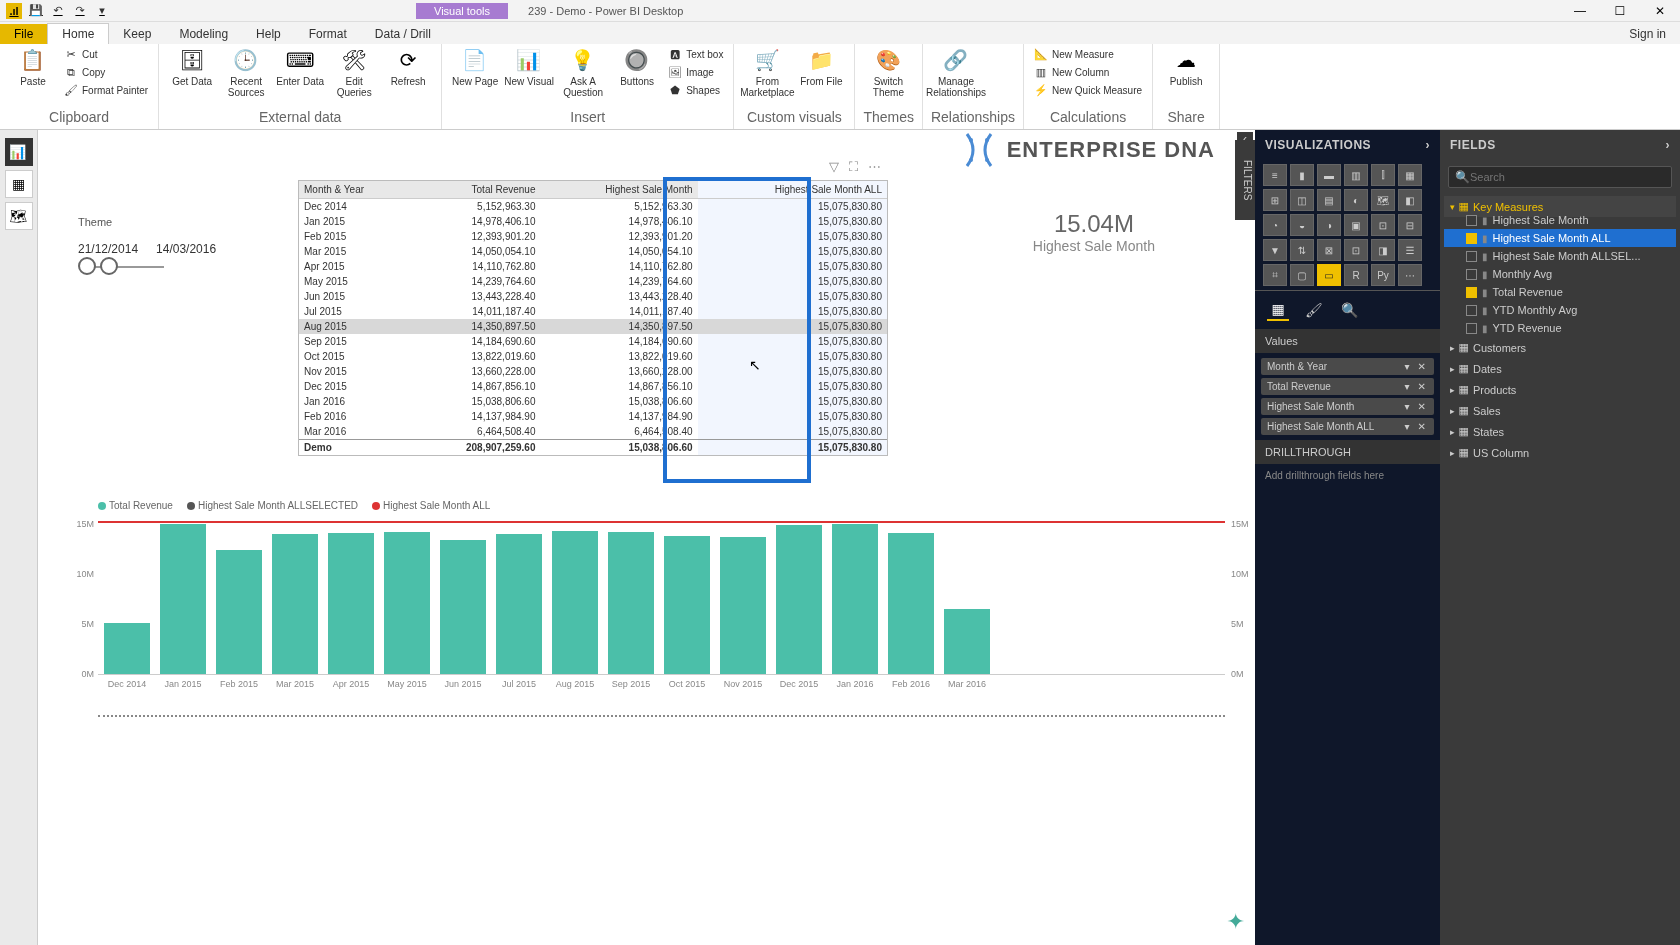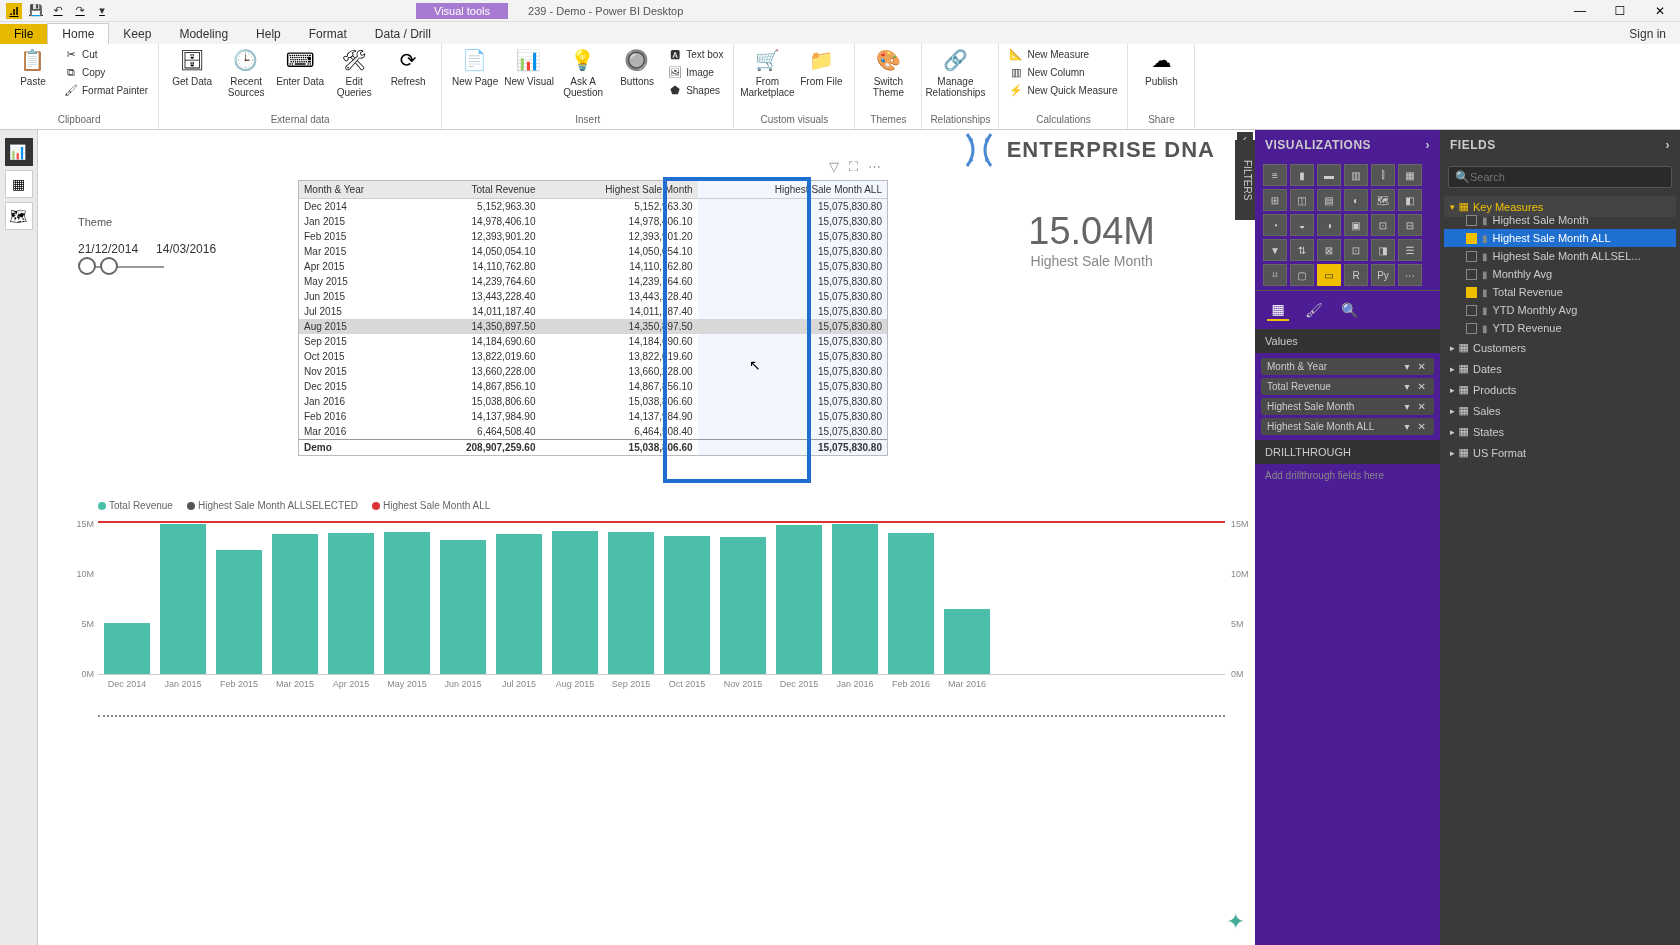--- a/index.html
+++ b/index.html
@@ -17,40 +17,40 @@
 
 .menutabs { height:22px; display:flex; align-items:flex-end; background:#f3f3f3; }
 .menutabs div { padding:3px 14px; font-size:12px; color:#333; cursor:pointer; }
 .menutabs .file { background:#e6b800; color:#000; }
 .menutabs .active { background:#fff; border:1px solid #ccc; border-bottom:none; }
 .signin { margin-left:auto; padding:3px 14px; font-size:12px; color:#333; }
 
 
 .ribbon { height:86px; background:#fff; border-bottom:1px solid #ccc; display:flex; }
 .rgroup { border-right:1px solid #e0e0e0; padding:2px 8px; display:flex; flex-direction:column; justify-content:space-between; }
-.rgroup-label { text-align:center; font-size:10px; color:#666; padding-bottom:2px; }
+.rgroup-label { text-align:center; font-size:14px; color:#666; padding-bottom:2px; }
 .rbtn-row { display:flex; gap:4px; align-items:flex-start; }
 .rbtn-big { display:flex; flex-direction:column; align-items:center; justify-content:flex-start; width:50px; cursor:pointer; }
 .rbtn-big .ico { width:28px; height:28px; display:flex; align-items:center; justify-content:center; font-size:20px; }
 .rbtn-big .lbl { font-size:10px; color:#333; text-align:center; line-height:11px; margin-top:2px; }
 .rbtn-sm { display:flex; align-items:center; gap:4px; font-size:10px; color:#333; cursor:pointer; padding:1px 2px; }
 .rbtn-sm .ico { width:14px; height:14px; display:inline-flex; align-items:center; justify-content:center; font-size:11px; }
 .stack { display:flex; flex-direction:column; gap:2px; }
 
 
 .main { display:flex; height:815px; }
 .leftrail { width:38px; background:#eaeaea; border-right:1px solid #ccc; display:flex; flex-direction:column; align-items:center; padding-top:8px; gap:4px; }
 .leftrail .lbtn { width:28px; height:28px; display:flex; align-items:center; justify-content:center; cursor:pointer; font-size:14px; background:#fff; border:1px solid #ccc; }
 .leftrail .lbtn.active { background:#333; color:#fff; border-color:#333; }
 
 .canvas { flex:1; background:#fff; position:relative; padding:14px 20px; overflow:hidden; }
 .filters-tab { position:absolute; right:0; top:10px; width:20px; height:80px; background:#3a3a3a; color:#ccc; writing-mode:vertical-rl; text-align:center; font-size:10px; padding:6px 2px; cursor:pointer; }
 .filters-collapse { position:absolute; right:2px; top:2px; color:#ccc; font-size:12px; cursor:pointer; background:#3a3a3a; width:16px; height:16px; text-align:center;}
 
-.viz-pane { width:185px; background:#4c1d95; color:#ccc; display:flex; flex-direction:column; }
+.viz-pane { width:185px; background:#0f172a; color:#ccc; display:flex; flex-direction:column; }
 .pane-hdr { display:flex; align-items:center; justify-content:space-between; padding:8px 10px; font-size:12px; font-weight:600; letter-spacing:.5px; }
 .viz-grid { display:grid; grid-template-columns:repeat(6,24px); gap:3px; padding:4px 8px; }
 .viz-grid .vg { width:24px; height:22px; background:#555; border:1px solid #666; cursor:pointer; display:flex; align-items:center; justify-content:center; font-size:10px; color:#ccc; }
 .viz-grid .vg.sel { background:#f0c000; border-color:#f0c000; color:#222; }
 .viz-toolbar { display:flex; gap:14px; padding:8px 12px; border-top:1px solid #555; }
 .vtb { width:22px; height:22px; display:flex; align-items:center; justify-content:center; font-size:14px; cursor:pointer; }
 .vtb.active { color:#fff; border-bottom:2px solid #f0c000; }
 .sect-hdr { padding:6px 10px; font-size:11px; background:#333; }
 .field-well { padding:2px 6px; }
 .well-item { background:#4a4a4a; border-radius:2px; padding:3px 6px; margin:3px 0; font-size:10px; display:flex; justify-content:space-between; align-items:center; }
@@ -75,21 +75,21 @@
 .ffield.overlap { margin-top:-6px; position:relative; z-index:1; }
 .ffield .chk { width:11px; height:11px; border:1px solid #888; background:#3a3a3a; }
 .ffield .chk.on { background:#f0c000; border-color:#f0c000; }
 .ffield .mico { font-size:10px; color:#888; }
 
 
 .logo { position:absolute; right:40px; top:0; display:flex; align-items:center; gap:8px; }
 .logo svg { width:40px; height:40px; }
 .logo span { font-size:22px; font-weight:600; color:#555; letter-spacing:1px; }
 .card { position:absolute; right:100px; top:80px; text-align:center; }
-.card .v { font-size:38px; color:#666; font-weight:400; }
+.card .v { font-size:24px; color:#666; font-weight:400; }
 .card .t { font-size:14px; color:#888; }
 
 .slicer { position:absolute; left:40px; top:86px; }
 .slicer .lbl { font-size:11px; color:#555; margin-bottom:14px; }
 .slicer .dates { font-size:12px; color:#333; display:flex; gap:18px; margin-bottom:10px; }
 .slicer .rail { width:80px; height:2px; background:#999; position:relative; margin-top:6px; margin-left:6px;}
 .slicer .rail .h { width:18px; height:18px; border:2px solid #666; border-radius:50%; background:#fff; position:absolute; top:-9px; }
 
 .tbl-vis { position:absolute; left:260px; top:50px; width:590px; border:1px solid #bbb; background:#fff; }
 .tbl-tools { position:absolute; right:6px; top:-22px; display:flex; gap:10px; font-size:13px; color:#888; }
@@ -662,18 +662,18 @@
             <span>Sales</span>
           </div>
           <div class="ftable-hdr">
             <span class="caret">▸</span>
             <span>▦</span>
             <span>States</span>
           </div>
           <div class="ftable-hdr">
             <span class="caret">▸</span>
             <span>▦</span>
-            <span>US Format</span>
+            <span>US Column</span>
           </div>
         </div>
     </div>
   </div>
 </div>
 
 </body></html>

